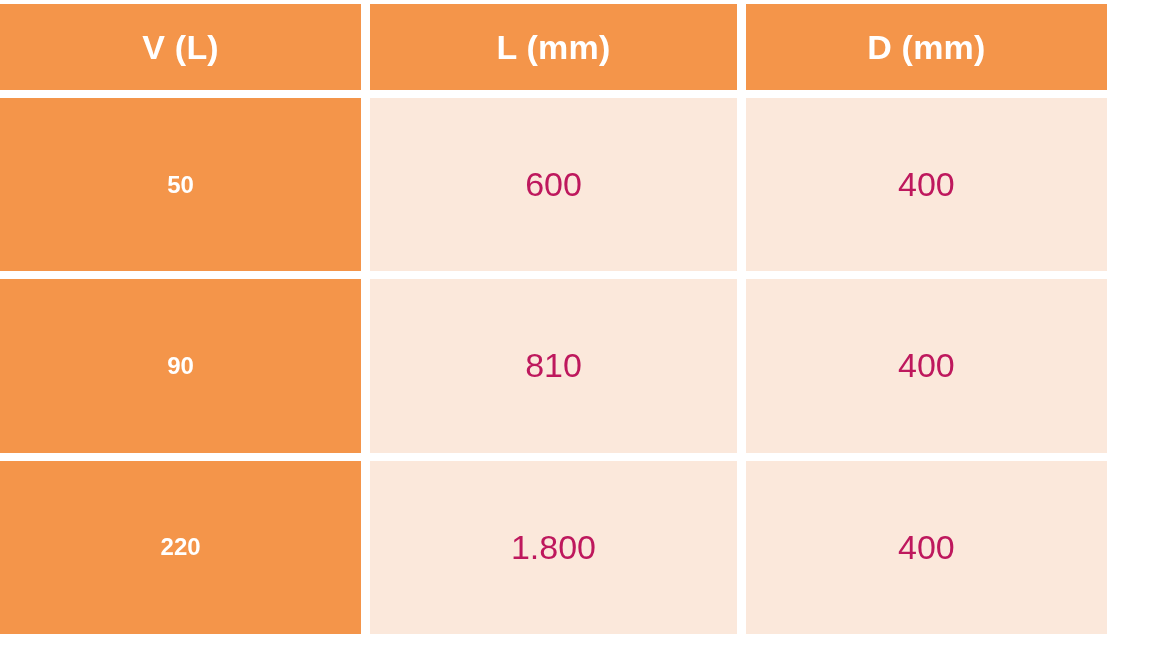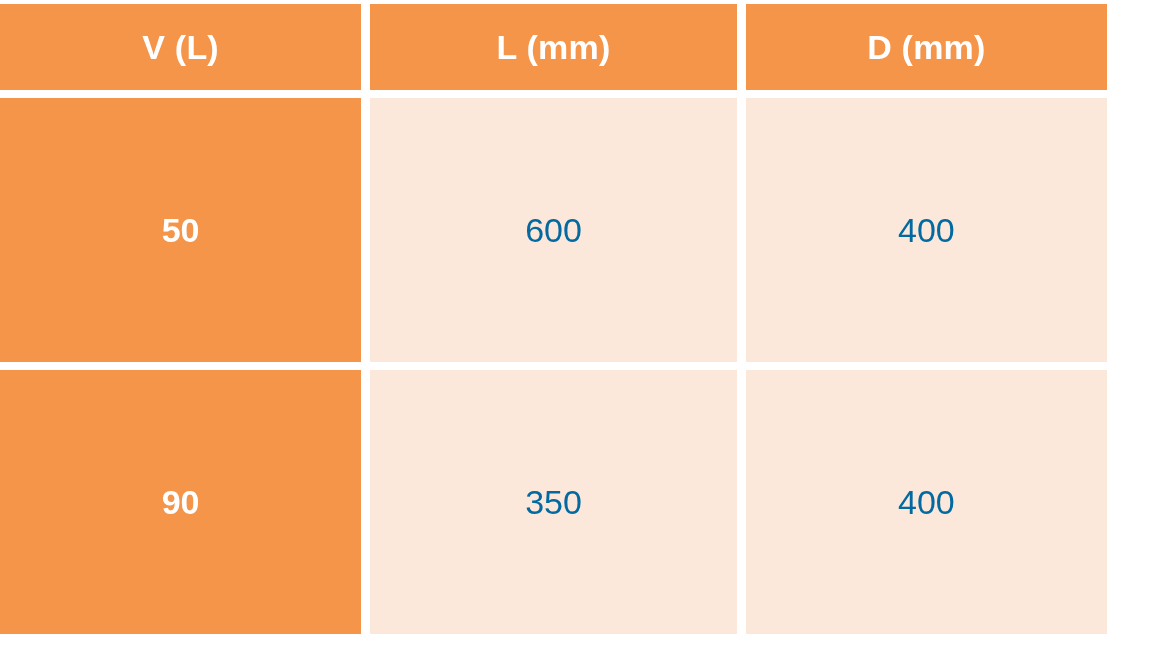--- a/index.html
+++ b/index.html
@@ -49,28 +49,28 @@
     font-size: 34px;
     letter-spacing: 0.2px;
     height: 86px;
   }
 
   
   td.cell-volume {
     background: #F4954A;
     color: #FFFFFF;
     font-weight: bold;
-    font-size: 34px;
+    font-size: 24px;
     height: 86px;
   }
 
   
   td.cell-measure {
     background: #FBE8DB;
-    color: #0369a1;
+    color: #be185d;
     font-weight: normal;
     font-size: 34px;
     height: 86px;
     margin-left: 35px;
   }
 </style>
 </head>
 <body>
 
 <div class="table-wrap">
@@ -88,18 +88,23 @@
       </tr>
     </thead>
     <tbody>
       <tr>
         <td class="cell-volume">50</td>
         <td class="cell-measure">600</td>
         <td class="cell-measure">400</td>
       </tr>
       <tr>
         <td class="cell-volume">90</td>
-        <td class="cell-measure">350</td>
+        <td class="cell-measure">810</td>
+        <td class="cell-measure">400</td>
+      </tr>
+      <tr>
+        <td class="cell-volume">220</td>
+        <td class="cell-measure">1.800</td>
         <td class="cell-measure">400</td>
       </tr>
     </tbody>
   </table>
 </div>
 
 </body></html>

